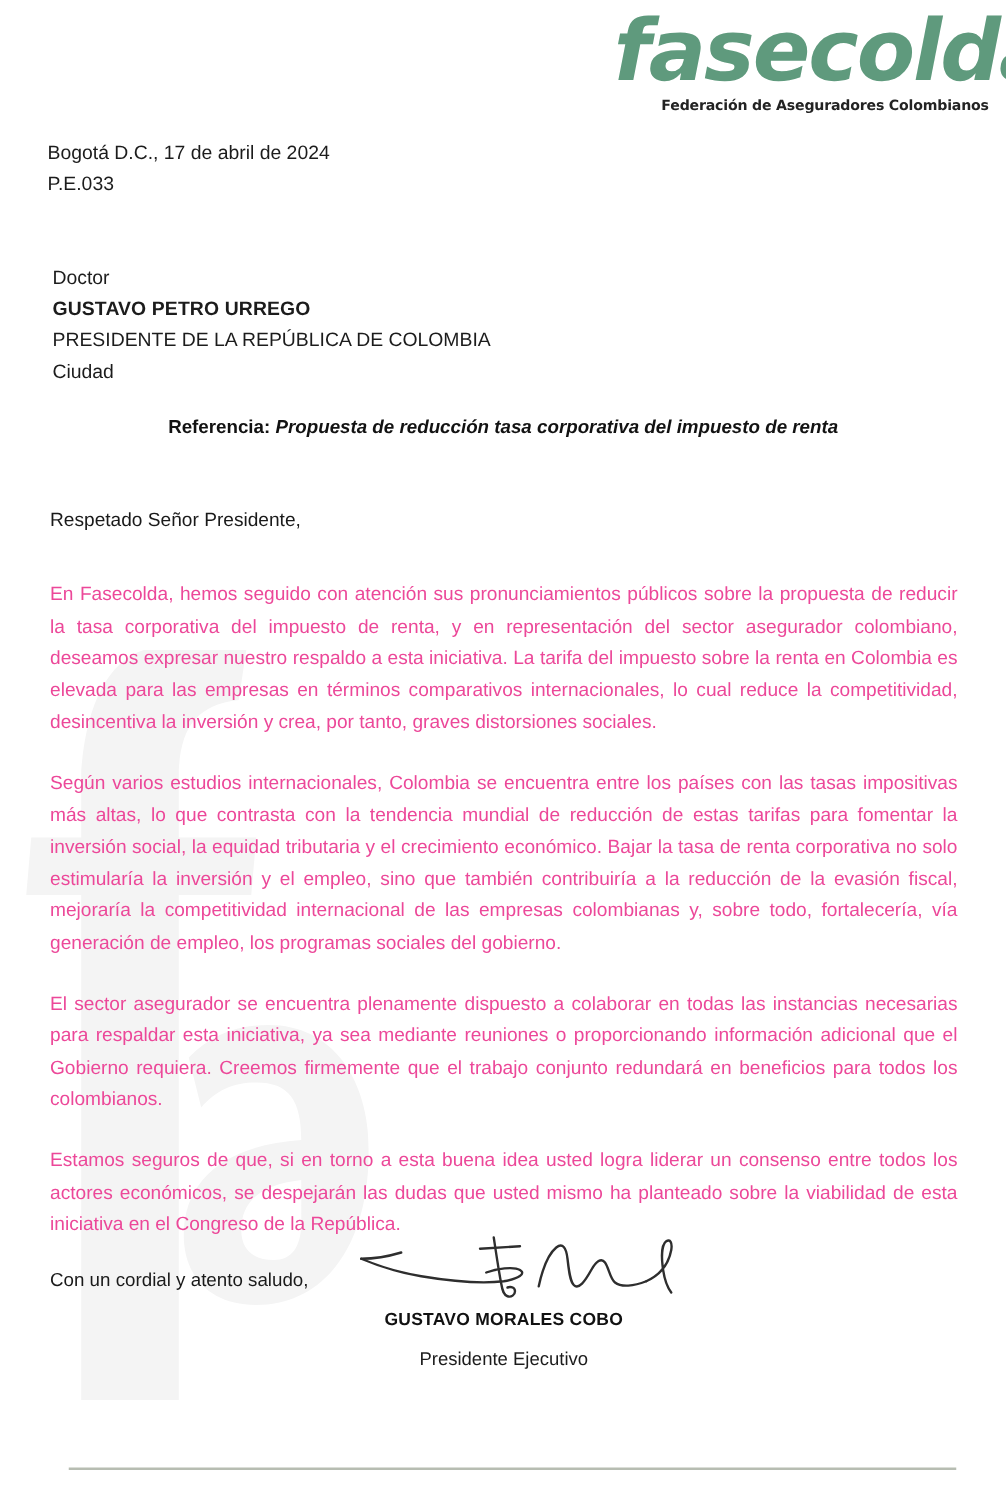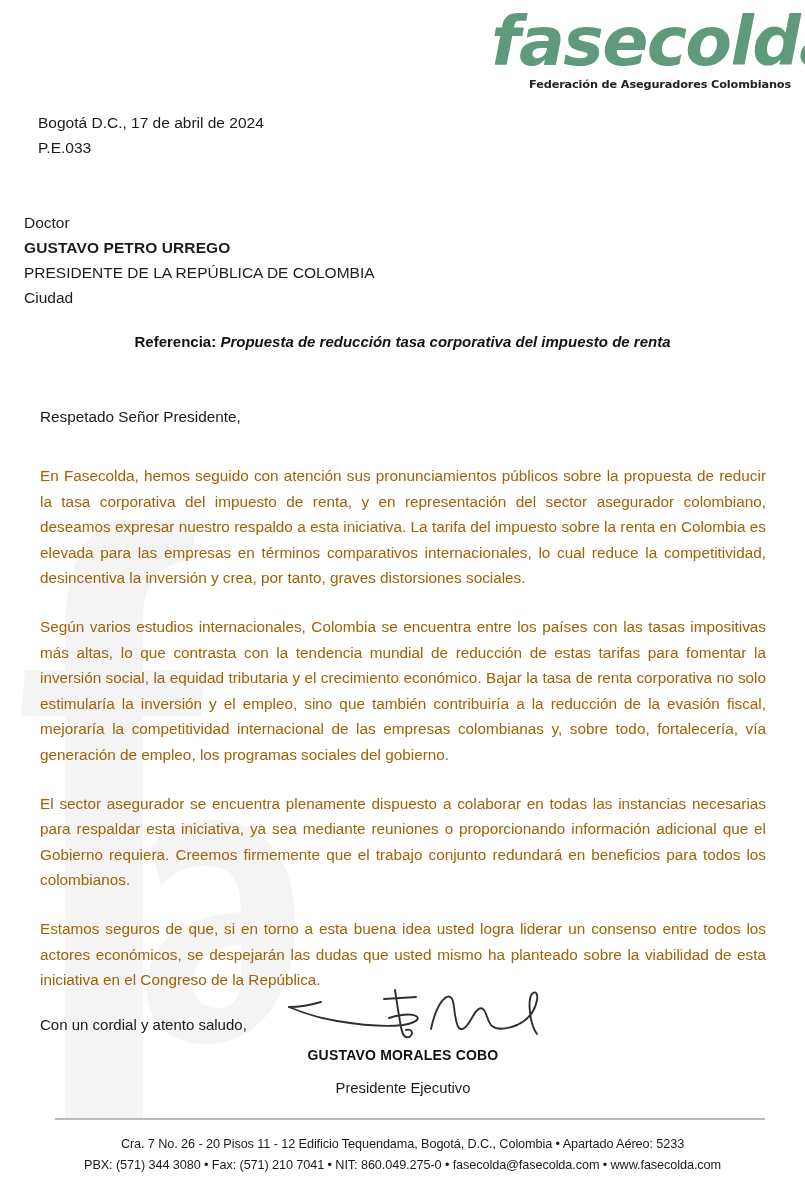--- a/index.html
+++ b/index.html
@@ -54,21 +54,21 @@
 
   
   #dateblock {
     position:absolute; left:38px; top:110px;
     font-size:15.5px; line-height:25px;
     color:#1c1c1c;
   }
 
   
   #addressee {
-    position:absolute; left:24px; top:210px;
+    position:absolute; left:42px; top:210px;
     font-size:15.5px; line-height:25px;
     color:#1c1c1c;
   }
   #addressee .nm { font-weight:700; letter-spacing:.1px; }
 
   
   #reference {
     position:absolute; left:40px; top:333px;
     width:725px;
     text-align:center;
@@ -87,21 +87,21 @@
   .salutation {
     font-size:15.3px;
     margin-bottom:37px;
   }
   .para {
     font-size:15.3px;
     line-height:25.6px;
     text-align:justify;
     text-justify:inter-word;
     margin-bottom:23px;
-    color:#a16207;
+    color:#ec4899;
   }
   .closing {
     font-size:15px;
     margin-top:1px;
   }
 
   
   #sigblock {
     position:absolute; left:40px; top:985px;
     width:726px;
@@ -216,19 +216,15 @@
                    C 245 10 244 18 245 27 C 246 37 249 45 252 49"></path>
         </g>
       </svg>
     </div>
     <div class="sig-name">GUSTAVO MORALES COBO</div>
     <div class="sig-role">Presidente Ejecutivo</div>
   </div>
 
   <div id="footer">
     <div id="footer-rule"></div>
-    <div id="footer-lines">
-      <div class="footer-line">Cra. 7 No. 26 - 20 Pisos 11 - 12 Edificio Tequendama, Bogotá, D.C., Colombia • Apartado Aéreo: 5233</div>
-      <div class="footer-line">PBX: (571) 344 3080 • Fax: (571) 210 7041 • NIT: 860.049.275-0 • fasecolda@fasecolda.com • www.fasecolda.com</div>
-    </div>
   </div>
 
 </div>
 
 </body></html>

